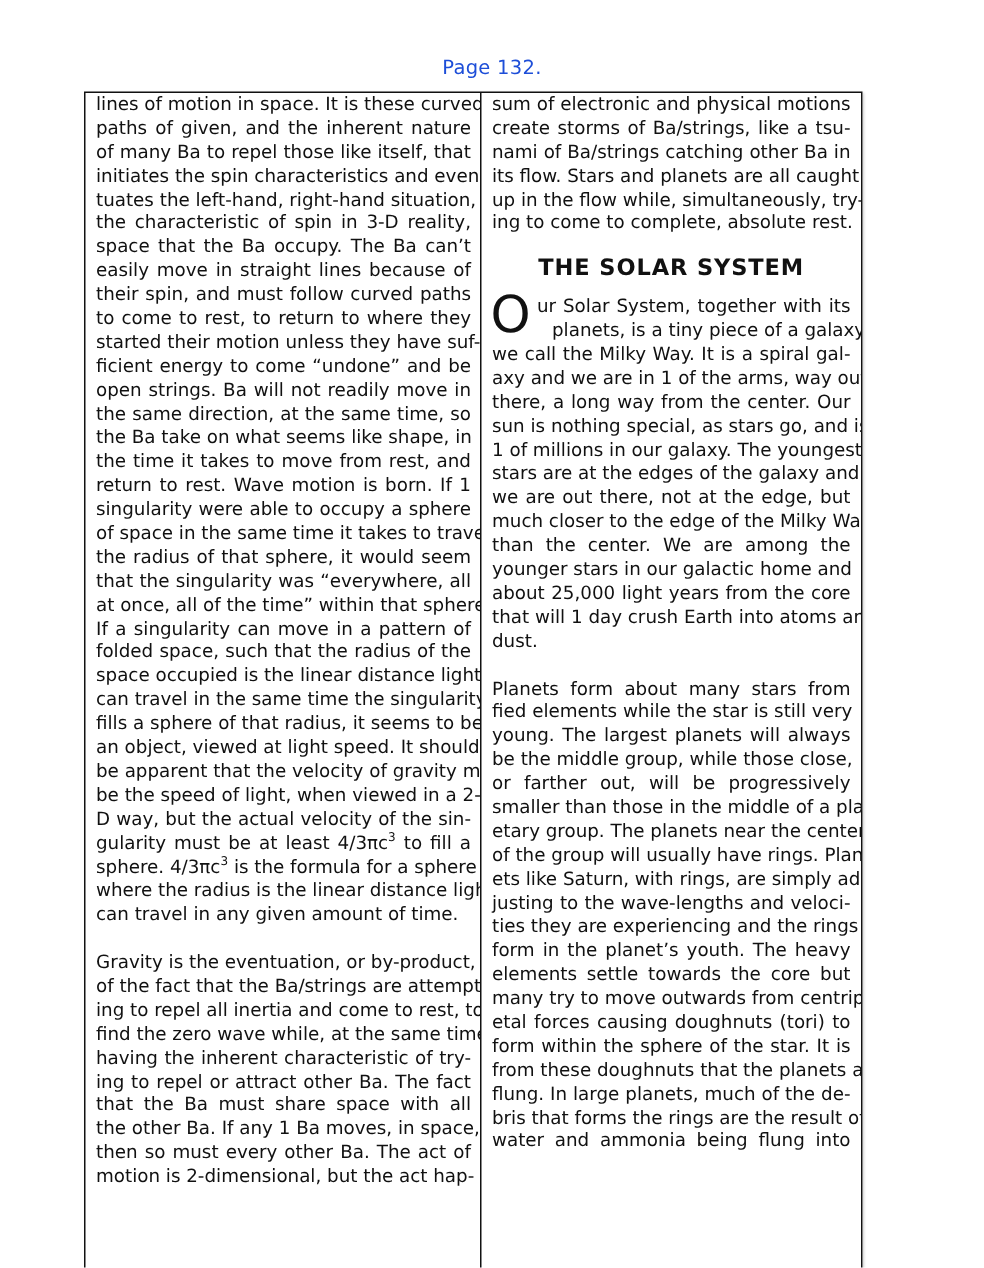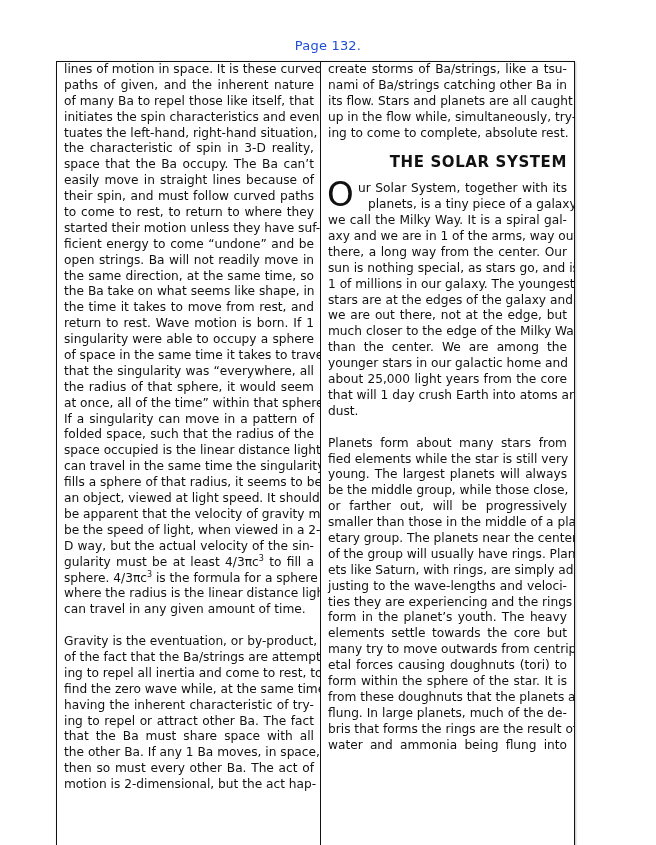--- a/index.html
+++ b/index.html
@@ -59,21 +59,21 @@
       text-align-last: justify;
       height: 15.9px;
     }
     .line.last {
       text-align-last: left;
     }
     .gap {
       height: 15.9px;
     }
     .heading {
-      text-align: right;
+      text-align: center;
       font-weight: bold;
       font-size: 15px;
       letter-spacing: 0.6px;
       margin: 14px 0 10px 0;
       font-family: "DejaVu Sans", sans-serif;
     }
     .dropcap-line {
       position: relative;
       display: block;
       height: 15.9px;
@@ -118,22 +118,22 @@
         <span class="line">to come to rest, to return to where they</span>
         <span class="line">started their motion unless they have suf-</span>
         <span class="line">ficient energy to come “undone” and be</span>
         <span class="line">open strings. Ba will not readily move in</span>
         <span class="line">the same direction, at the same time, so</span>
         <span class="line">the Ba take on what seems like shape, in</span>
         <span class="line">the time it takes to move from rest, and</span>
         <span class="line">return to rest. Wave motion is born. If 1</span>
         <span class="line">singularity were able to occupy a sphere</span>
         <span class="line">of space in the same time it takes to travel</span>
+        <span class="line">the radius of that sphere, it would seem</span>
         <span class="line">that the singularity was “everywhere, all</span>
-        <span class="line">the radius of that sphere, it would seem</span>
         <span class="line">at once, all of the time” within that sphere.</span>
         <span class="line">If a singularity can move in a pattern of</span>
         <span class="line">folded space, such that the radius of the</span>
         <span class="line">space occupied is the linear distance light</span>
         <span class="line">can travel in the same time the singularity</span>
         <span class="line">fills a sphere of that radius, it seems to be</span>
         <span class="line">an object, viewed at light speed. It should</span>
         <span class="line">be apparent that the velocity of gravity may</span>
         <span class="line">be the speed of light, when viewed in a 2-</span>
         <span class="line">D way, but the actual velocity of the sin-</span>
@@ -153,20 +153,21 @@
         <span class="line">having the inherent characteristic of try-</span>
         <span class="line">ing to repel or attract other Ba. The fact</span>
         <span class="line">that the Ba must share space with all</span>
         <span class="line">the other Ba. If any 1 Ba moves, in space,</span>
         <span class="line">then so must every other Ba. The act of</span>
         <span class="line">motion is 2-dimensional, but the act hap-</span>
       </div>
   </div>
   <div class="col col-right">
     <div id="right-p1">
+        <span class="line">sum of electronic and physical motions</span>
         <span class="line">create storms of Ba/strings, like a tsu-</span>
         <span class="line">nami of Ba/strings catching other Ba in</span>
         <span class="line">its flow. Stars and planets are all caught</span>
         <span class="line">up in the flow while, simultaneously, try-</span>
         <span class="line last">ing to come to complete, absolute rest.</span>
       </div>
     <div class="heading">THE SOLAR SYSTEM</div>
     <span class="dropcap-line">
       <span class="dropcap">O</span>
       <span class="line indent">ur Solar System, together with its</span>

